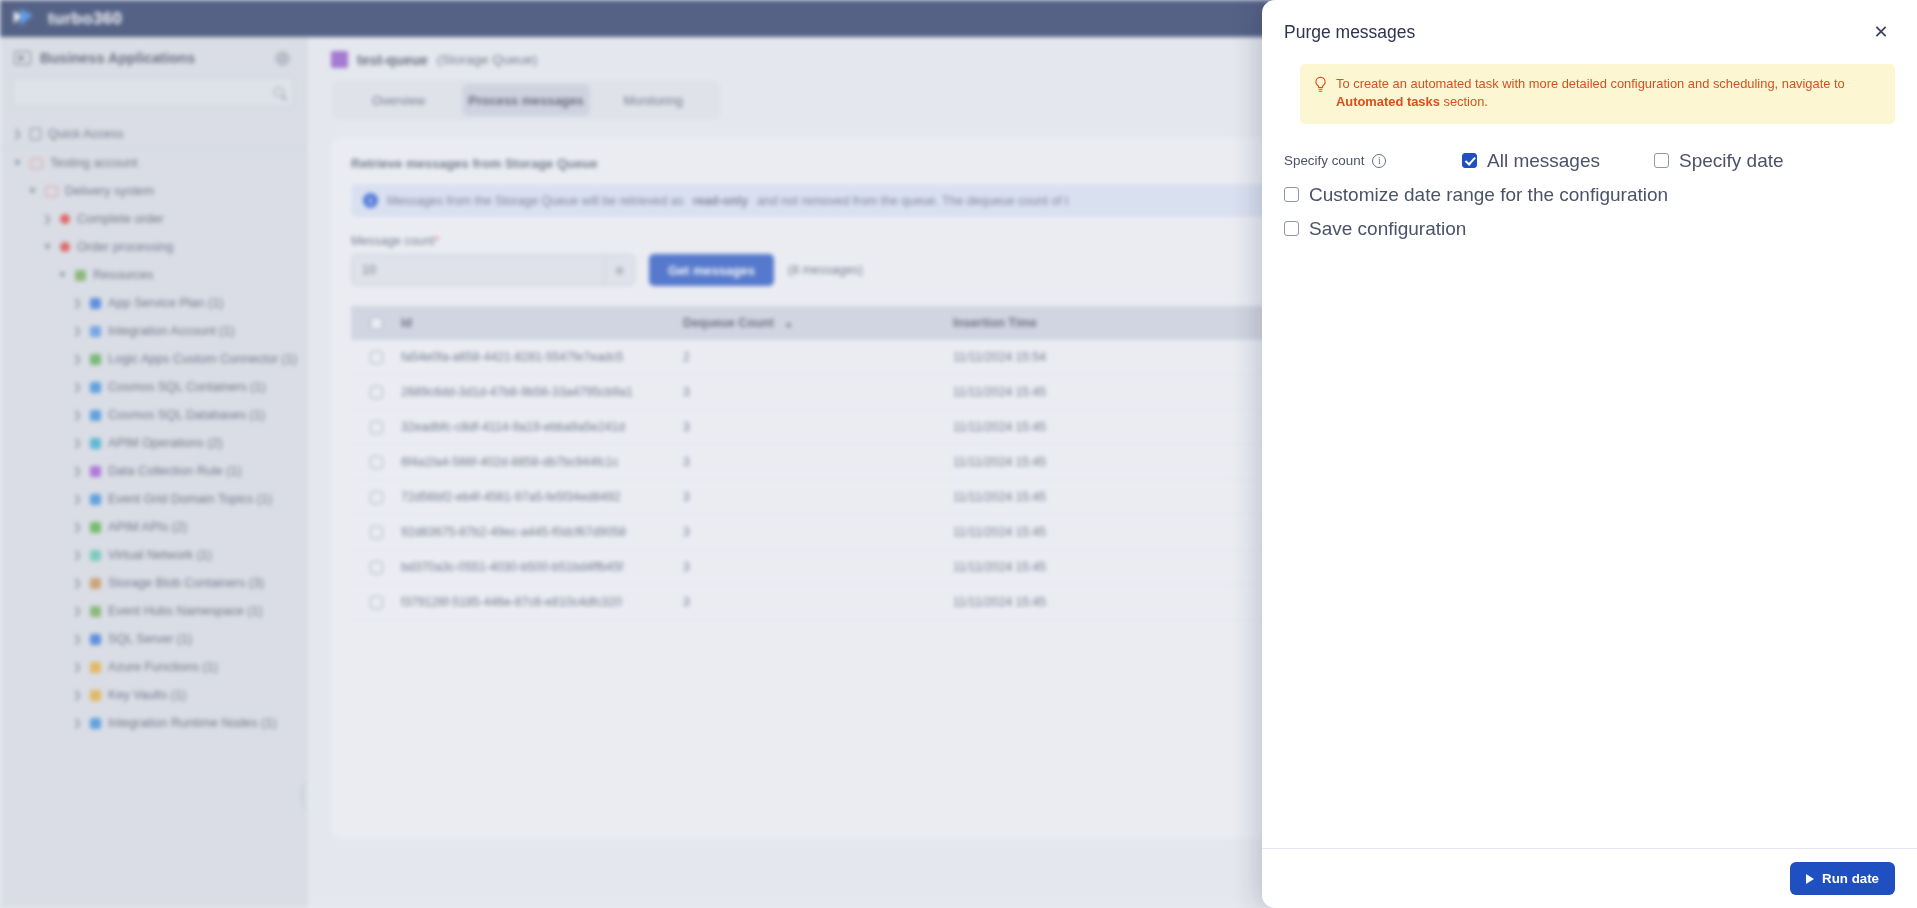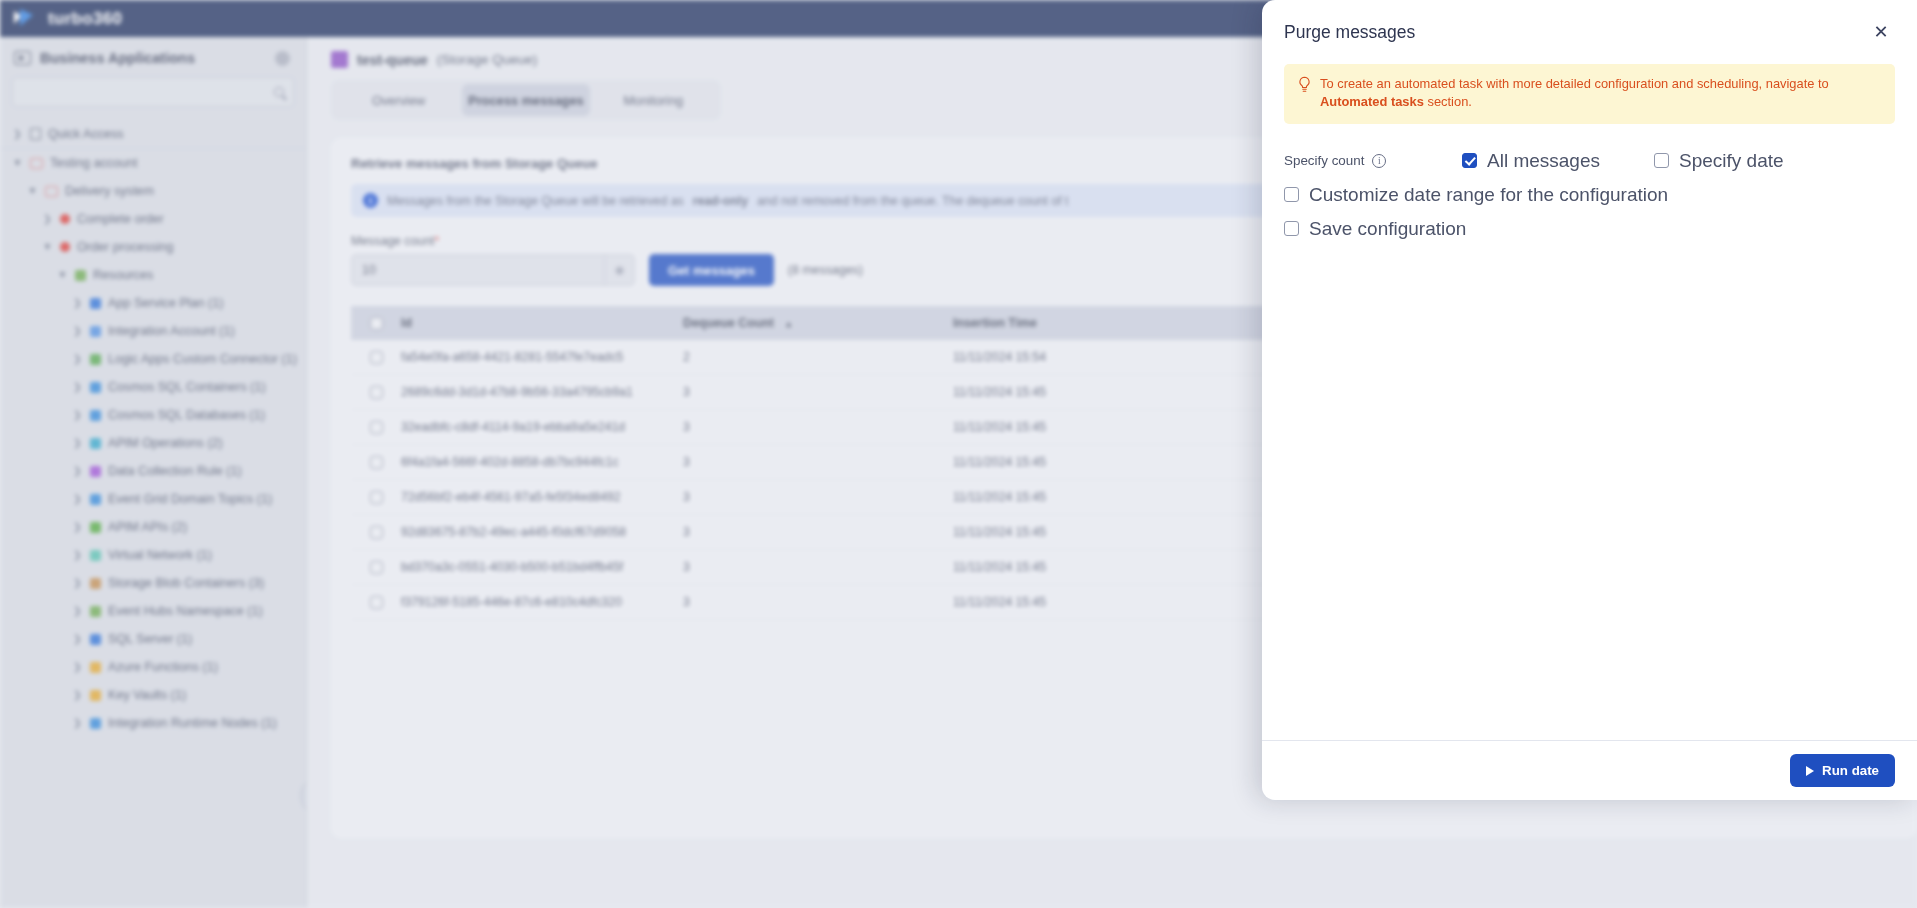--- a/index.html
+++ b/index.html
@@ -199,42 +199,42 @@
   .sb-collapse {
     position: absolute; left: 300px; top: 745px;
     width: 18px; height: 28px; border-radius: 50%;
     background: #cdd2de; border: 1px solid #b9bfcd;
     display: flex; align-items: center; justify-content: center;
     font-size: 10px; color: #5a6077;
   }
 
   
   .modal {
-    position: absolute; top: 0; right: 0; width: 655px; height: 800px;
+    position: absolute; top: 0; right: 0; width: 655px; height: 908px;
     background: #ffffff;
     border-top-left-radius: 13px; border-bottom-left-radius: 13px;
     box-shadow: -6px 0 26px rgba(20,28,56,.18);
     display: flex; flex-direction: column;
   }
   .modal-head {
     display: flex; align-items: center; justify-content: space-between;
     padding: 18px 22px 10px 22px;
   }
   .modal-title { font-size: 17.5px; color: #2e3550; font-weight: 400; }
   .modal-close {
     width: 28px; height: 28px; display: flex; align-items: center;
     justify-content: center; color: #3c4360; font-size: 18px;
     cursor: pointer; background: none; border: 0; font-family: inherit;
   }
   .modal-body { padding: 8px 22px 0 22px; flex: 1; }
   .tip {
     background: #fdf6d3; border-radius: 5px;
     padding: 11px 13px 12px 13px;
     display: flex; gap: 8px; align-items: flex-start;
-    font-size: 12.9px; line-height: 1.42; color: #d94f1e;
+    font-size: 12.9px; line-height: 1.42; color: #d94f1e; margin-left: 16px;
   }
   .bulb { flex: none; margin-top: 1px; }
   .tip b { font-weight: 700; color: #d94f1e; }
   .opts { margin-top: 26px; }
   .opt-line1 {
     display: flex; align-items: center; font-size: 13.4px; color: #4c5369;
   }
   .mc-label { width: 178px; display: flex; align-items: center; gap: 8px; }
   .i-circle {
     width: 14px; height: 14px; border-radius: 50%;

